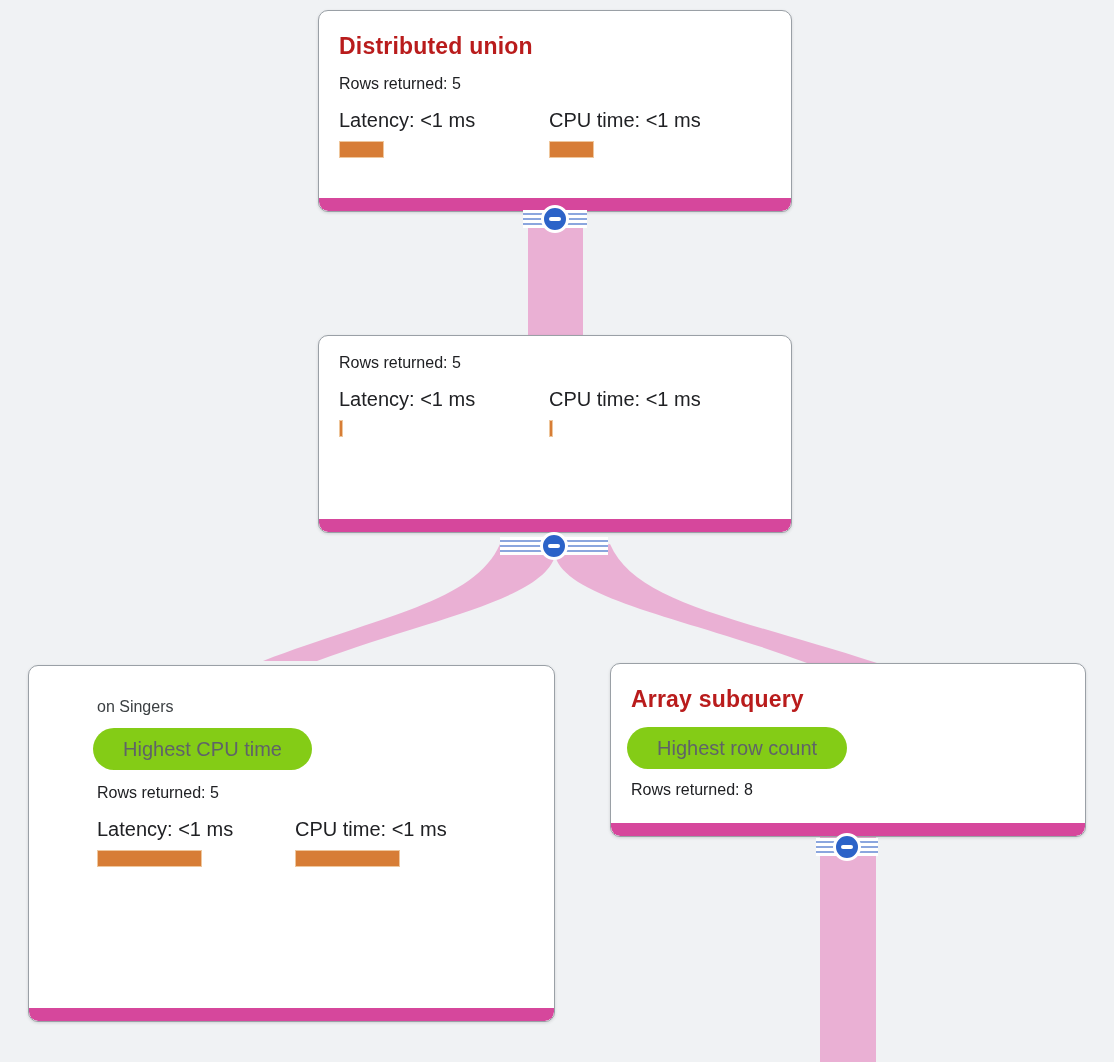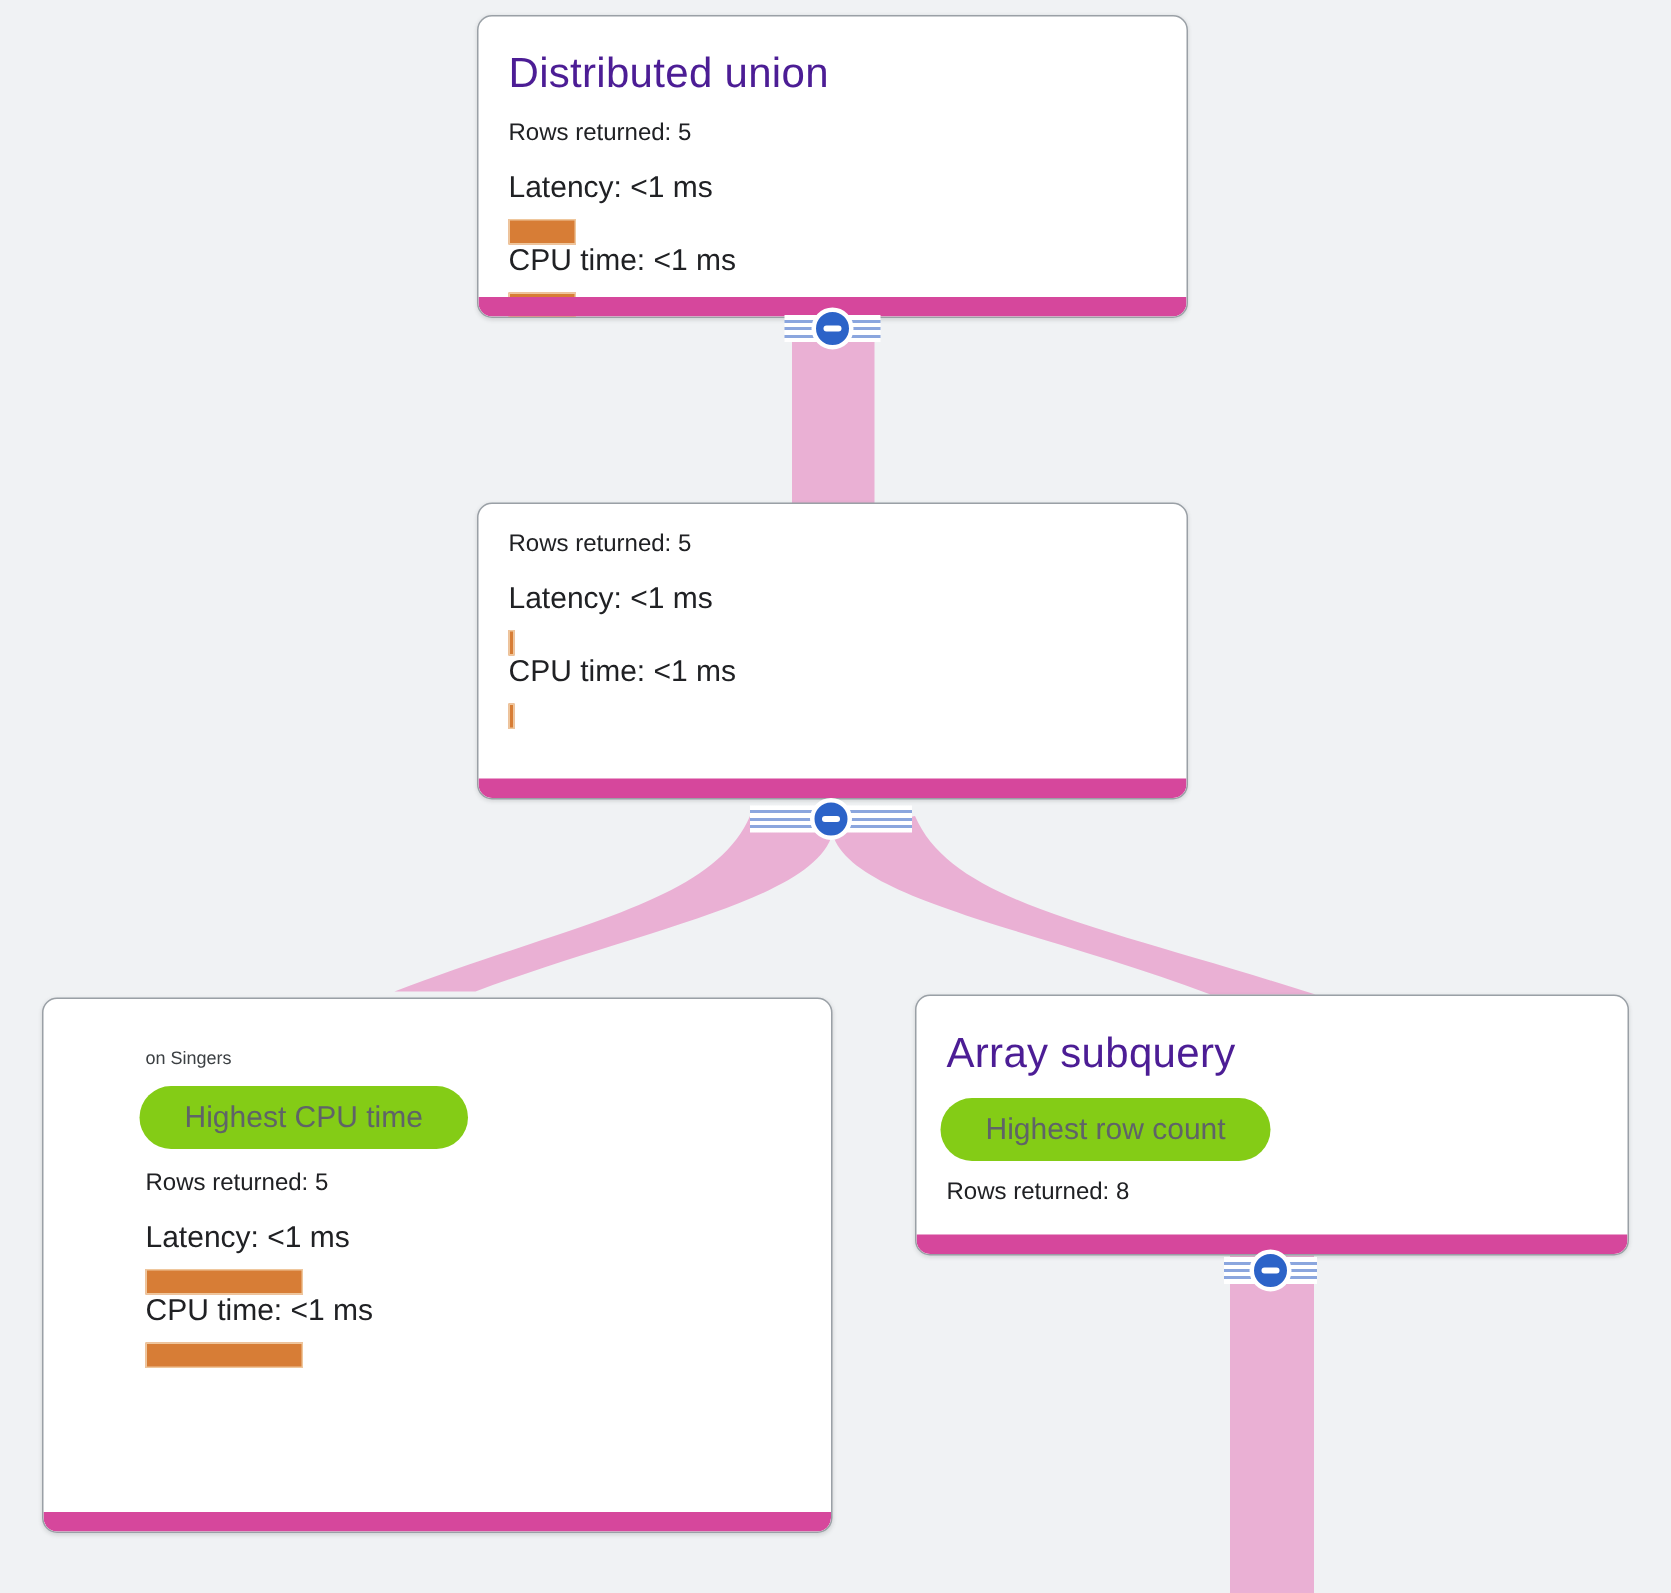--- a/index.html
+++ b/index.html
@@ -32,40 +32,40 @@
     color:#202124;
   }
   .card .accent{
     position:absolute;left:0;right:0;bottom:0;
     height:13px;
     background:#d6479c;
     border-radius:0 0 9px 9px;
   }
   .inner{padding:18px 20px;}
   .title{
-    font-size:28px;font-weight:400;color:#4c1d95;
+    font-size:23px;font-weight:700;color:#b91c1c;
     margin:4px 0 15px;letter-spacing:.2px;
   }
   .rows{font-size:16px;margin:0 0 16px;}
-  .metrics{display:flex;flex-direction:column;}
+  .metrics{display:flex;}
   .metric .metric-label{font-size:20px;}
   .metric .bar{
     margin-top:9px;height:17px;
     background:#d77d36;
     border:1px solid #efc79d;
     box-sizing:border-box;
   }
   
   .col-210{width:210px;}
   
   .head-row{display:flex;align-items:center;margin:2px 0 0;}
   .warn{width:24px;height:24px;margin-right:24px;flex:0 0 auto;}
   .head-row .title{margin:0;}
   .body-indent{margin-left:48px;}
-  .sub{font-size:12px;color:#3c4043;margin:16px 0 10px;}
+  .sub{font-size:16px;color:#3c4043;margin:16px 0 10px;}
   .muted{font-size:20px;color:#80868b;margin:0 0 10px;}
   .pill{
     display:inline-flex;align-items:center;
     height:42px;border-radius:21px;
     background:#84cc16;color:#5f6368;
     font-size:20px;padding:0 30px;
     margin:2px 0 2px -4px;
   }
   .pill-row{line-height:0;}
   .col-198{width:198px;}

